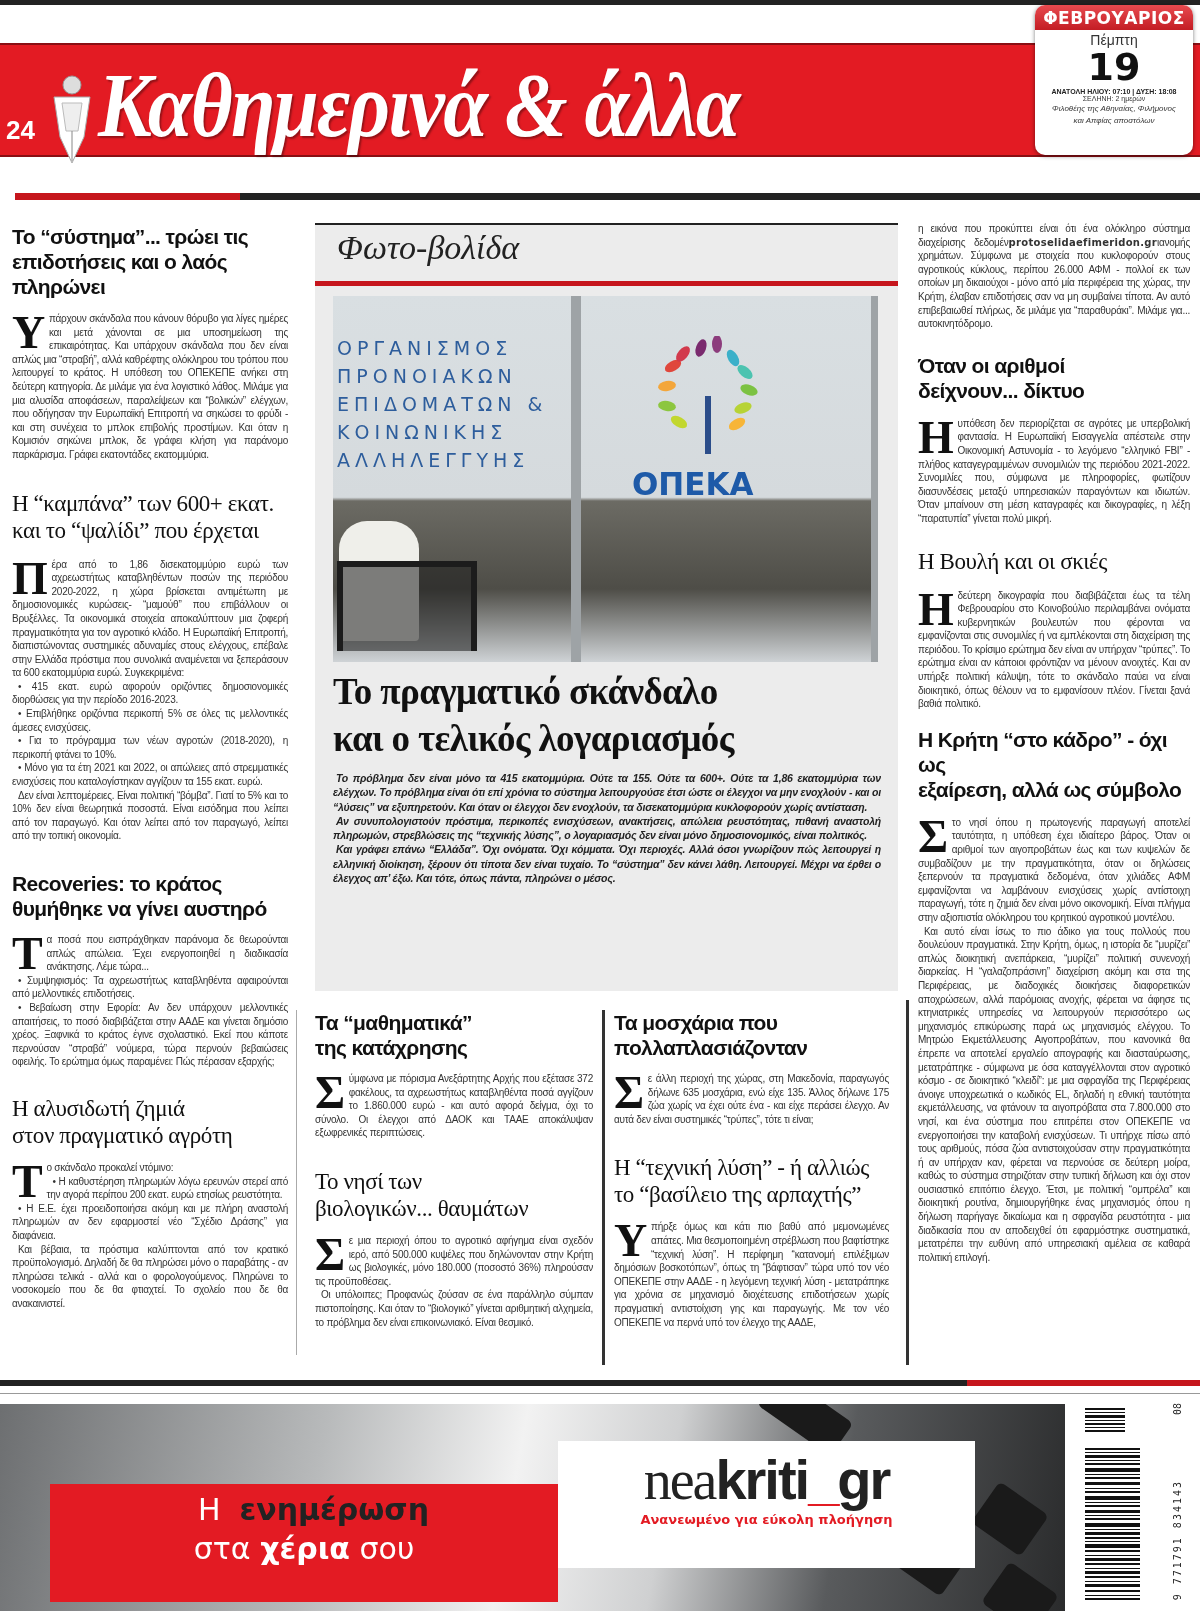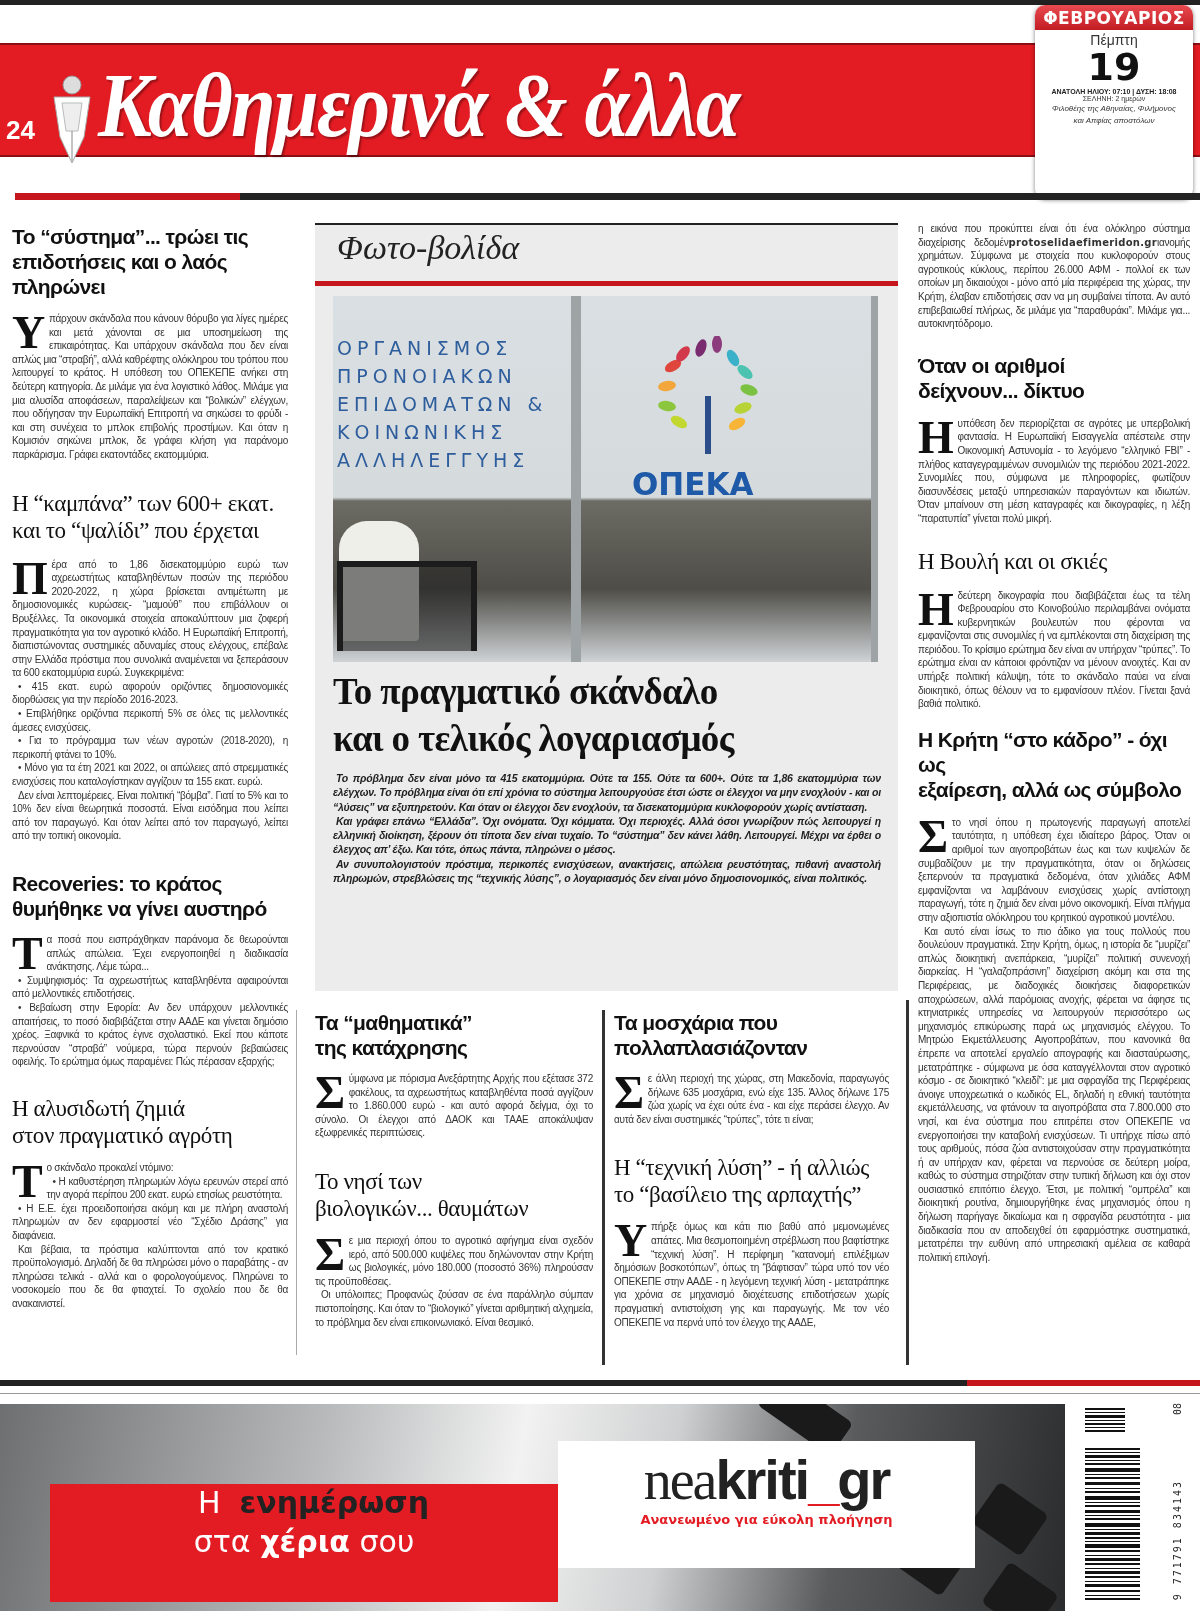--- a/index.html
+++ b/index.html
@@ -2,21 +2,21 @@
 <html><head>
 <meta charset="utf-8">
 <style>
   * { box-sizing: border-box; margin: 0; padding: 0; }
   body { width: 1200px; height: 1611px; background: #fff; font-family: "Liberation Sans", sans-serif; color: #222; position: relative; overflow: hidden; }
   .topbar { position: absolute; left: 0; top: 0; width: 1200px; height: 5px; background: #222; }
   .masthead { position: absolute; left: 0; top: 43px; width: 1200px; height: 114px; background: #e31b23; border-top: 2px solid #8a0f14; border-bottom: 2px solid #8a0f14; }
   .page-num { position: absolute; left: 6px; top: 115px; font: bold 26px "Liberation Sans", sans-serif; color: #fff; }
   .pen-icon { position: absolute; left: 50px; top: 75px; width: 44px; height: 90px; }
   .title { position: absolute; left: 98px; top: 52px; font: italic bold 92px "Liberation Serif", serif; color: #fff; letter-spacing: -2px; white-space: nowrap; transform: scaleX(0.88); transform-origin: left top; text-shadow: 2px 2px 2px rgba(0,0,0,0.35); }
-  .calendar { position: absolute; left: 1035px; top: 5px; width: 158px; height: 194px; background: #fff; border-radius: 10px; box-shadow: 0 1px 4px rgba(0,0,0,0.5); text-align: center; overflow: hidden; }
+  .calendar { position: absolute; left: 1035px; top: 5px; width: 158px; height: 150px; background: #fff; border-radius: 10px; box-shadow: 0 1px 4px rgba(0,0,0,0.5); text-align: center; overflow: hidden; }
   .cal-month { background: linear-gradient(#e84a4f,#c31d24); color: #fff; font: bold 17px "DejaVu Sans", sans-serif; padding: 3px 0 2px; letter-spacing: 0.5px; }
   .cal-day { font: 14px "Liberation Sans", sans-serif; color: #333; margin-top: 2px; }
   .cal-date { font: bold 38px "DejaVu Sans", sans-serif; color: #111; line-height: 38px; text-align: center; }
   .cal-sun { font: bold 7px "Liberation Sans", sans-serif; color: #222; margin-top: 2px; }
   .cal-moon { font: 7px "Liberation Sans", sans-serif; color: #333; }
   .cal-saints { font: italic 8px "Liberation Sans", sans-serif; color: #333; line-height: 11px; margin-top: 1px; }
   .rule-top { position: absolute; left: 15px; top: 193px; width: 1185px; height: 7px; background: #222; }
   .rule-top .red { position: absolute; left: 0; top: 0; width: 225px; height: 7px; background: #c6161d; }
 
   .col { position: absolute; }
@@ -45,21 +45,21 @@
   .lead p { text-indent: 3px; }
 
   .vrule { position: absolute; width: 3px; background: #333; }
   .bottom-rule { position: absolute; left: 0; top: 1380px; width: 1200px; height: 6px; background: #222; }
   .bottom-rule .red { position: absolute; right: 0; top: 0; width: 233px; height: 6px; background: #c6161d; }
   .bottom-thin { position: absolute; left: 0; top: 1393px; width: 1200px; height: 1px; background: #999; }
 
   .ad { position: absolute; left: 0; top: 1404px; width: 1065px; height: 207px; background: linear-gradient(100deg, #6d6f71 0%, #b8babb 30%, #f2f2f2 48%, #cfd0d1 62%, #595b5d 78%, #2a2b2c 100%); overflow: hidden; }
   .ad-key { position: absolute; width: 60px; height: 50px; background: #1a1a1a; border-radius: 6px; transform: rotate(35deg); }
   .ad-red { position: absolute; left: 50px; top: 80px; width: 508px; height: 118px; background: #e31b23; text-align: center; color: #fff; }
-  .ad-red .l1 { font: 30px "DejaVu Sans", sans-serif; margin-top: 1px; padding-left: 19px; }
+  .ad-red .l1 { font: 30px "DejaVu Sans", sans-serif; margin-top: 8px; padding-left: 19px; }
   .ad-red .l1 b { color: #222; font-weight: bold; }
   .ad-red .l2 { font: 30px "DejaVu Sans", sans-serif; margin-top: 4px; }
   .ad-white { position: absolute; left: 558px; top: 37px; width: 417px; height: 127px; background: #fff; text-align: center; }
   .ad-brand { font: 56px "Liberation Serif", serif; color: #222; margin-top: 6px; letter-spacing: -2px; }
   .ad-brand b { font-family: "Liberation Sans", sans-serif; font-weight: bold; }
   .ad-brand .us { color: #e31b23; }
   .ad-tag { font: bold 13px "DejaVu Sans", sans-serif; color: #e31b23; margin-top: 0; text-align: center; }
   .barcode { position: absolute; left: 1075px; top: 1400px; width: 125px; height: 211px; }
   .barcode-digits { position: absolute; left: 1172px; top: 1480px; width: 20px; font: 10px "DejaVu Sans Mono", monospace; color: #222; writing-mode: vertical-rl; transform: rotate(180deg); letter-spacing: 2px; }
   .barcode-issue { position: absolute; left: 1172px; top: 1403px; font: 10px "DejaVu Sans Mono", monospace; color: #222; writing-mode: vertical-rl; transform: rotate(180deg); }
@@ -185,22 +185,22 @@
     <div class="opeka-logo">ΟΠΕΚΑ</div>
     <div class="person"></div>
     <div class="chair"></div>
   </div>
   <div class="headline">
     <div>Το πραγματικό σκάνδαλο</div>
     <div>και ο τελικός λογαριασμός</div>
   </div>
   <div class="lead">
     <p>Το πρόβλημα δεν είναι μόνο τα 415 εκατομμύρια. Ούτε τα 155. Ούτε τα 600+. Ούτε τα 1,86 εκατομμύρια των ελέγχων. Το πρόβλημα είναι ότι επί χρόνια το σύστημα λειτουργούσε έτσι ώστε οι έλεγχοι να μην ενοχλούν - και οι “λύσεις” να εξυπηρετούν. Και όταν οι έλεγχοι δεν ενοχλούν, τα δισεκατομμύρια κυκλοφορούν χωρίς αντίσταση.</p>
+    <p>Αν συνυπολογιστούν πρόστιμα, περικοπές ενισχύσεων, ανακτήσεις, απώλεια ρευστότητας, πιθανή αναστολή πληρωμών, στρεβλώσεις της “τεχνικής λύσης”, ο λογαριασμός δεν είναι μόνο δημοσιονομικός, είναι πολιτικός.</p>
     <p>Και γράφει επάνω “Ελλάδα”. Όχι ονόματα. Όχι κόμματα. Όχι περιοχές. Αλλά όσοι γνωρίζουν πώς λειτουργεί η ελληνική διοίκηση, ξέρουν ότι τίποτα δεν είναι τυχαίο. Το “σύστημα” δεν κάνει λάθη. Λειτουργεί. Μέχρι να έρθει ο έλεγχος απ’ έξω. Και τότε, όπως πάντα, πληρώνει ο μέσος.</p>
-    <p>Αν συνυπολογιστούν πρόστιμα, περικοπές ενισχύσεων, ανακτήσεις, απώλεια ρευστότητας, πιθανή αναστολή πληρωμών, στρεβλώσεις της “τεχνικής λύσης”, ο λογαριασμός δεν είναι μόνο δημοσιονομικός, είναι πολιτικός.</p>
   </div>
 </div>
 
 <div class="col" style="left:315px; top:1010px; width:278px;">
   <div>
     <div class="h-sans">
       <div>Τα “μαθηματικά”</div>
       <div>της κατάχρησης</div>
     </div>
     <div class="body-text" style="margin-top:12px;">

